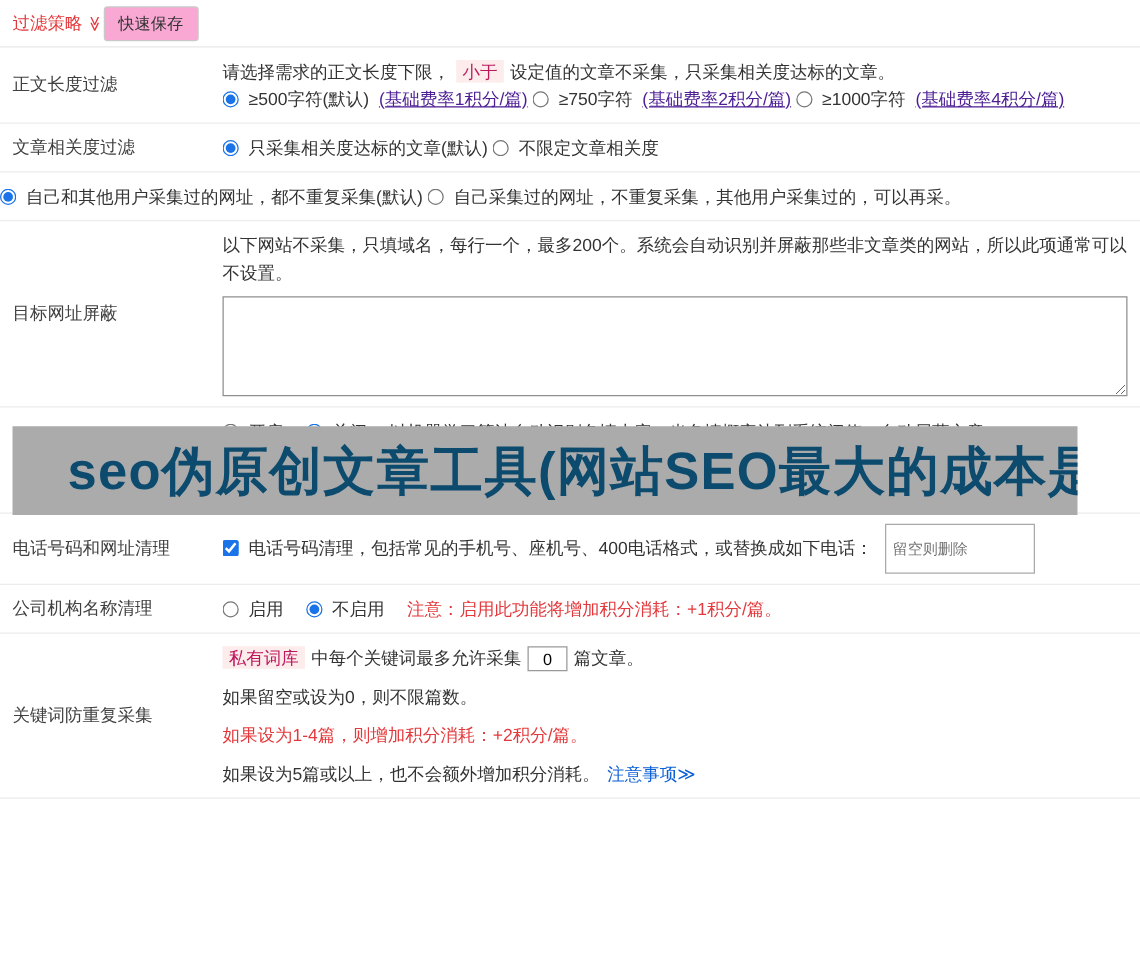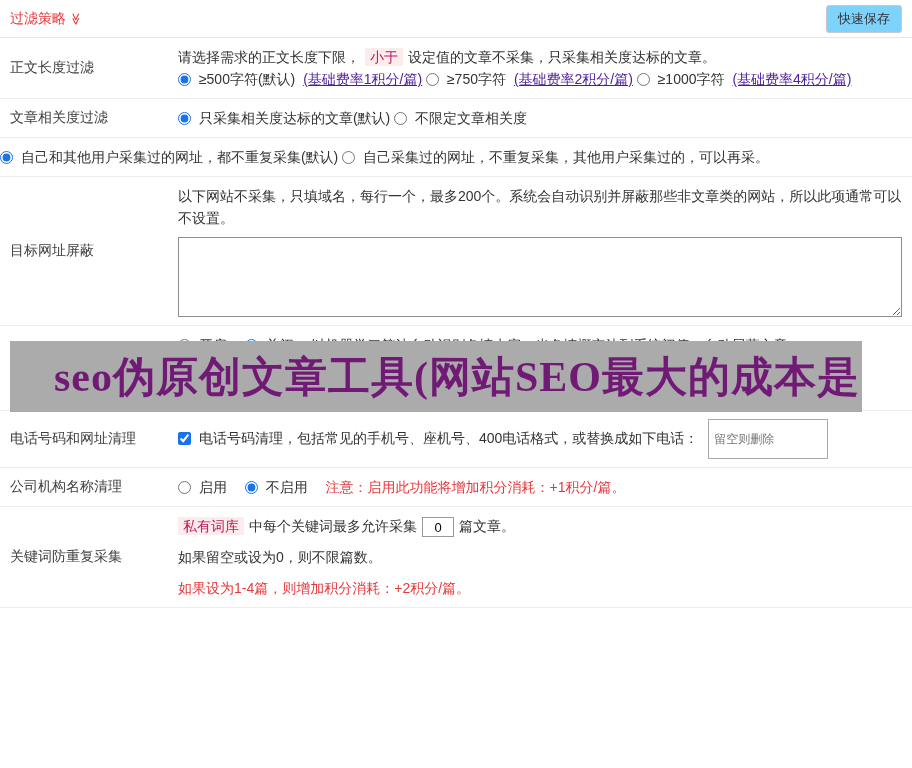--- a/index.html
+++ b/index.html
@@ -9,31 +9,30 @@
     font-size: 14px;
     color: #333;
     background: #fff;
     position: relative;
     overflow: hidden;
   }
   .topbar {
     height: 38px;
     display: flex;
     align-items: center;
-    justify-content: space-between;
     padding: 0 10px;
     border-bottom: 1px solid #e7e7e7;
   }
   .title-wrap { color: #e4393c; font-size: 14px; display: flex; align-items: center; gap: 4px; }
   .chev { display: inline-block; transform: rotate(90deg); font-size: 12px; cursor: pointer; }
   .save-btn {
     font-family: inherit;
     font-size: 13px;
     color: #333;
-    background: #7dd3fc;
+    background: #f9a8d4;
     border: 1px solid #c9c9c9;
     border-radius: 3px;
     padding: 4px 11px;
     cursor: pointer;
   }
   .row { display: flex; border-bottom: 1px solid #ececec; }
   .row-label {
     width: 178px;
     flex-shrink: 0;
     padding-left: 10px;
@@ -103,25 +102,24 @@
     height: 71px;
     background: #ababab;
     display: flex;
     align-items: center;
     padding-left: 44px;
     z-index: 10;
     white-space: nowrap;
     overflow: hidden;
   }
   .watermark-text {
-    color: #701a75;
+    color: #0c4a6e;
     font-size: 42px;
     font-weight: bold;
     letter-spacing: 1px;
-    font-family: Liberation Serif, serif;
   }
 </style>
 </head>
 <body>
 
 <div class="topbar">
   <div class="title-wrap">
     <span>过滤策略</span>
     <span class="chev">≫</span>
   </div>
@@ -236,18 +234,21 @@
 </div>
 
 <div class="row">
   <div class="row-label">关键词防重复采集</div>
   <div class="row-content sp">
     <div class="line">
       <span class="tag" style="margin-left:0;">私有词库</span><span>中每个关键词最多允许采集</span><input type="text" class="count-input" value="0" style=""><span>篇文章。</span>
     </div>
     <div class="line">如果留空或设为0，则不限篇数。</div>
     <div class="line red">如果设为1-4篇，则增加积分消耗：+2积分/篇。</div>
+    <div class="line">
+      <span>如果设为5篇或以上，也不会额外增加积分消耗。</span><a href="#" class="link">注意事项≫</a>
+    </div>
   </div>
 </div>
 
 <div class="watermark">
   <span class="watermark-text">seo伪原创文章工具(网站SEO最大的成本是</span>
 </div>
 
 </body></html>

